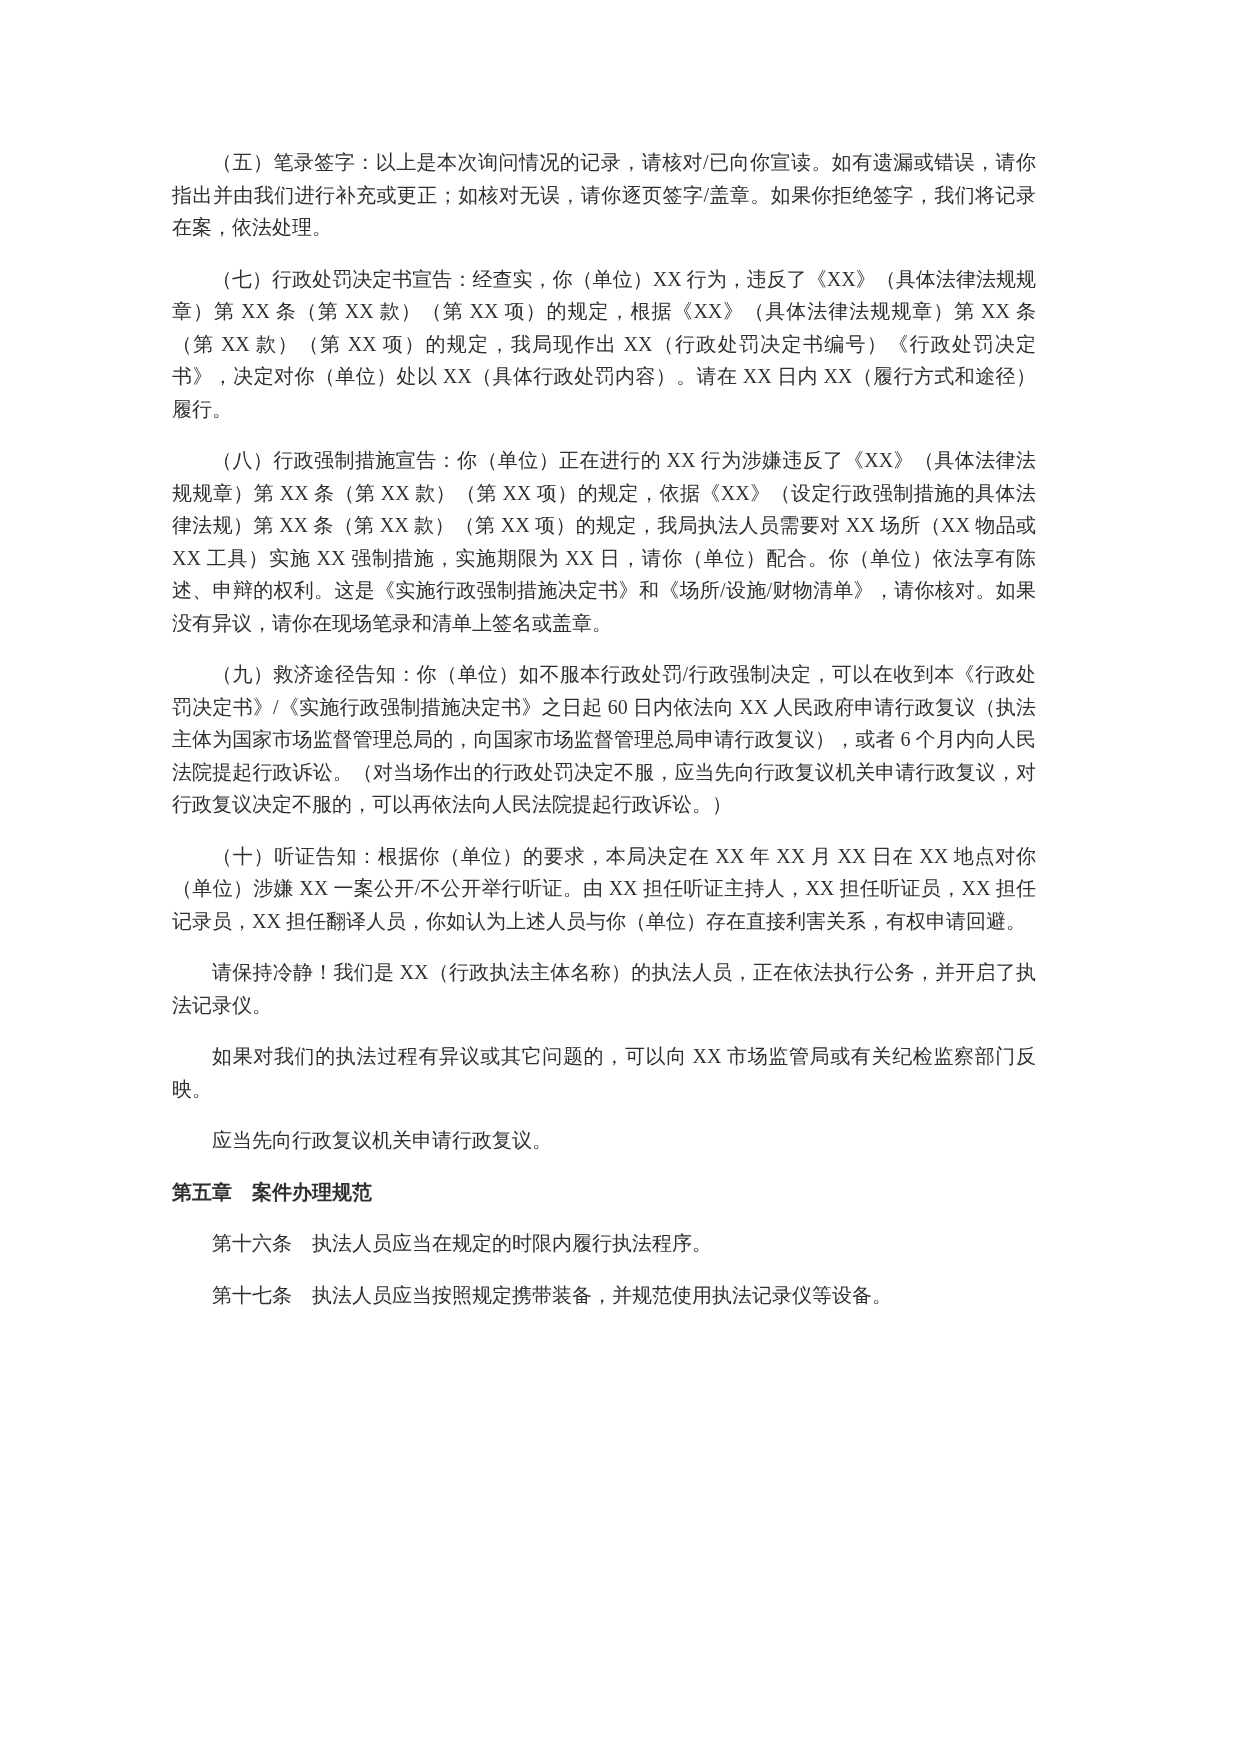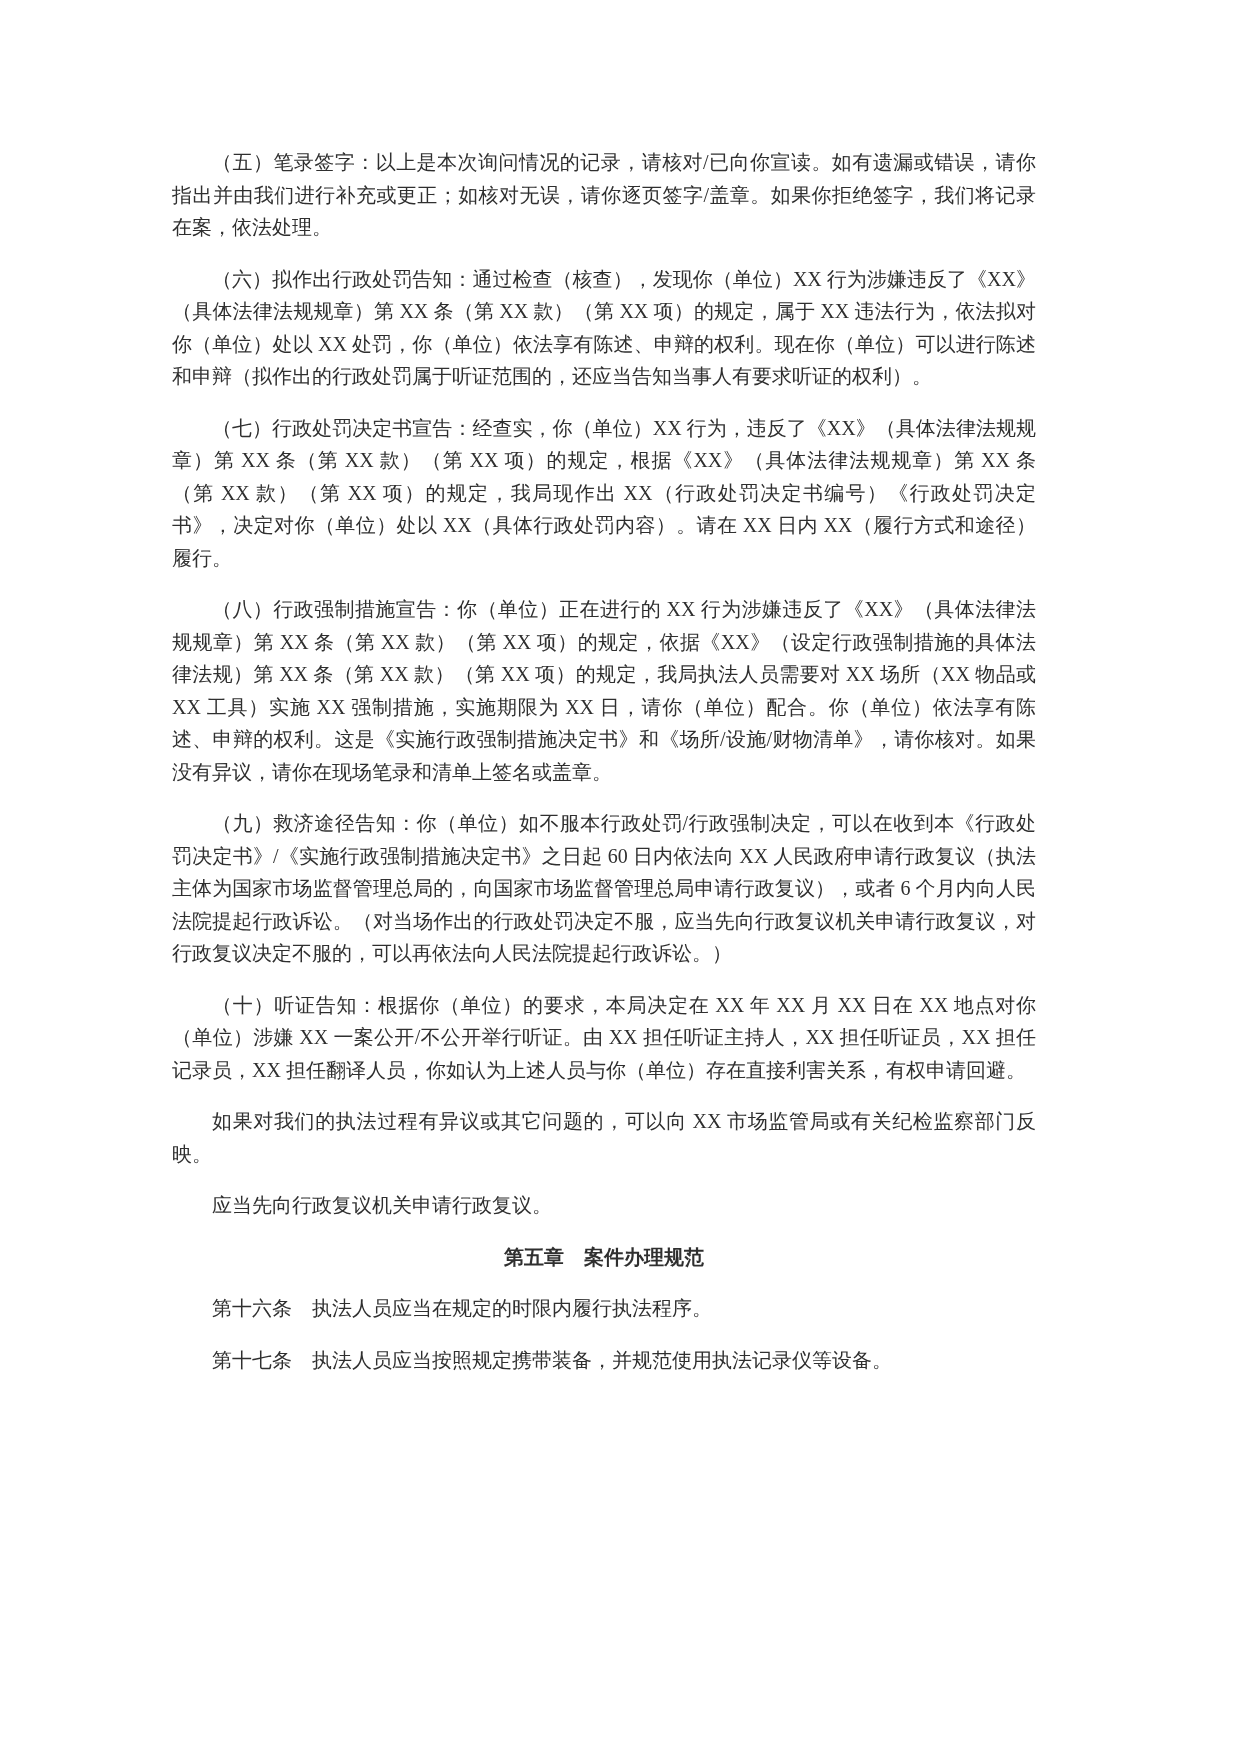--- a/index.html
+++ b/index.html
@@ -30,35 +30,35 @@
     text-indent: 2em;
     margin: 0 0 19px 0;
     word-break: break-all;
   }
   .chapter-heading {
     font-family: "Liberation Serif", "DejaVu Serif", serif;
     font-size: 20px;
     line-height: 32.5px;
     color: var(--text-color, #2f2f2f);
     font-weight: 700;
-    text-align: center;
+    text-align: left;
     text-indent: 0;
     margin: 15px 0 19px 0;
   }
 </style>
 </head>
 <body>
 
 <div class="page">
   <div class="doc-content">
     <p class="para">（五）笔录签字：以上是本次询问情况的记录，请核对/已向你宣读。如有遗漏或错误，请你指出并由我们进行补充或更正；如核对无误，请你逐页签字/盖章。如果你拒绝签字，我们将记录在案，依法处理。</p>
-    <p class="para">（六）拟作出行政处罚告知：通过检查（核查），发现你（单位）XX 行为涉嫌违反了《XX》（具体法律法规规章）第 XX 条（第 XX 款）（第 XX 项）的规定，属于 XX 违法行为，依法拟对你（单位）处以 XX 处罚，你（单位）依法享有陈述、申辩的权利。现在你（单位）可以进行陈述和申辩（拟作出的行政处罚属于听证范围的，还应当告知当事人有要求听证的权利）。</p>
     <p class="para">（七）行政处罚决定书宣告：经查实，你（单位）XX 行为，违反了《XX》（具体法律法规规章）第 XX 条（第 XX 款）（第 XX 项）的规定，根据《XX》（具体法律法规规章）第 XX 条（第 XX 款）（第 XX 项）的规定，我局现作出 XX（行政处罚决定书编号）《行政处罚决定书》，决定对你（单位）处以 XX（具体行政处罚内容）。请在 XX 日内 XX（履行方式和途径）履行。</p>
     <p class="para">（八）行政强制措施宣告：你（单位）正在进行的 XX 行为涉嫌违反了《XX》（具体法律法规规章）第 XX 条（第 XX 款）（第 XX 项）的规定，依据《XX》（设定行政强制措施的具体法律法规）第 XX 条（第 XX 款）（第 XX 项）的规定，我局执法人员需要对 XX 场所（XX 物品或 XX 工具）实施 XX 强制措施，实施期限为 XX 日，请你（单位）配合。你（单位）依法享有陈述、申辩的权利。这是《实施行政强制措施决定书》和《场所/设施/财物清单》，请你核对。如果没有异议，请你在现场笔录和清单上签名或盖章。</p>
     <p class="para">（九）救济途径告知：你（单位）如不服本行政处罚/行政强制决定，可以在收到本《行政处罚决定书》/《实施行政强制措施决定书》之日起 60 日内依法向 XX 人民政府申请行政复议（执法主体为国家市场监督管理总局的，向国家市场监督管理总局申请行政复议），或者 6 个月内向人民法院提起行政诉讼。（对当场作出的行政处罚决定不服，应当先向行政复议机关申请行政复议，对行政复议决定不服的，可以再依法向人民法院提起行政诉讼。）</p>
     <p class="para">（十）听证告知：根据你（单位）的要求，本局决定在 XX 年 XX 月 XX 日在 XX 地点对你（单位）涉嫌 XX 一案公开/不公开举行听证。由 XX 担任听证主持人，XX 担任听证员，XX 担任记录员，XX 担任翻译人员，你如认为上述人员与你（单位）存在直接利害关系，有权申请回避。</p>
+    <p class="para">请保持冷静！我们是 XX（行政执法主体名称）的执法人员，正在依法执行公务，并开启了执法记录仪。</p>
     <p class="para">如果对我们的执法过程有异议或其它问题的，可以向 XX 市场监管局或有关纪检监察部门反映。</p>
     <p class="para">应当先向行政复议机关申请行政复议。</p>
     <h2 class="chapter-heading">第五章　案件办理规范</h2>
     <p class="para">第十六条　执法人员应当在规定的时限内履行执法程序。</p>
     <p class="para">第十七条　执法人员应当按照规定携带装备，并规范使用执法记录仪等设备。</p>
   </div>
 </div>
 
 </body></html>

